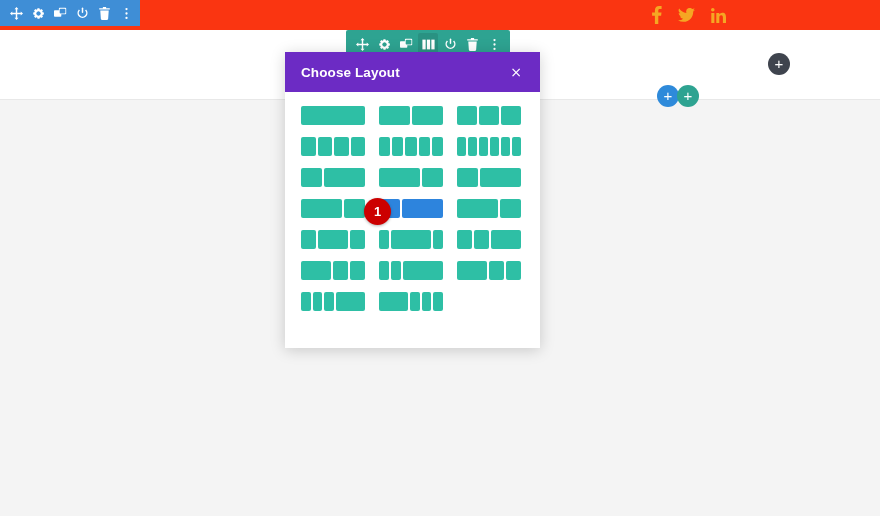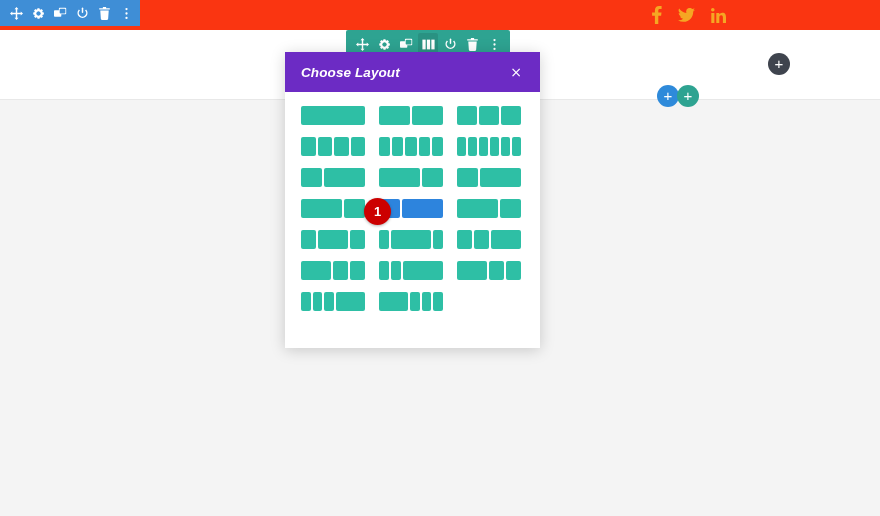--- a/index.html
+++ b/index.html
@@ -80,21 +80,20 @@
   .circle-btn.blue  { background: #2e8ada; left: 657px; top: 85px; }
   .circle-btn.teal  { background: #2ea391; left: 677px; top: 85px; }
   .circle-btn .glyph { transform: translateY(-1px); }
 
   
   .modal {
     position: absolute; left: 285px; top: 52px;
     width: 255px; height: 296px;
     background: #ffffff;
     box-shadow: 0 2px 14px rgba(0,0,0,0.18);
-    font-style: italic;
   }
   .modal-header {
     height: 40px; background: #6c2bc4;
     display: flex; align-items: center; justify-content: space-between;
     padding: 0 16px;
   }
   .modal-title {
     color: #ffffff; font-size: 13.5px; font-weight: bold;
     letter-spacing: 0.1px;
   }

